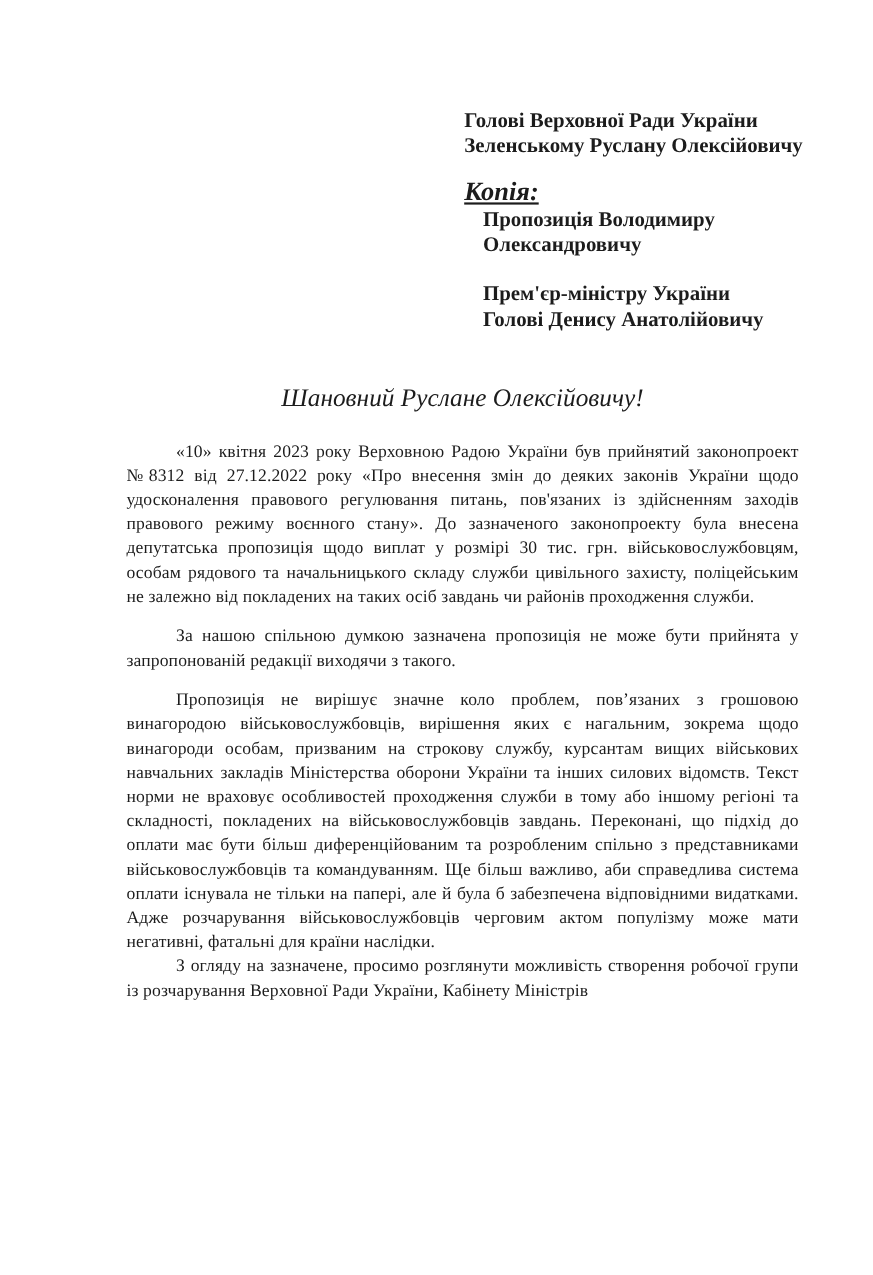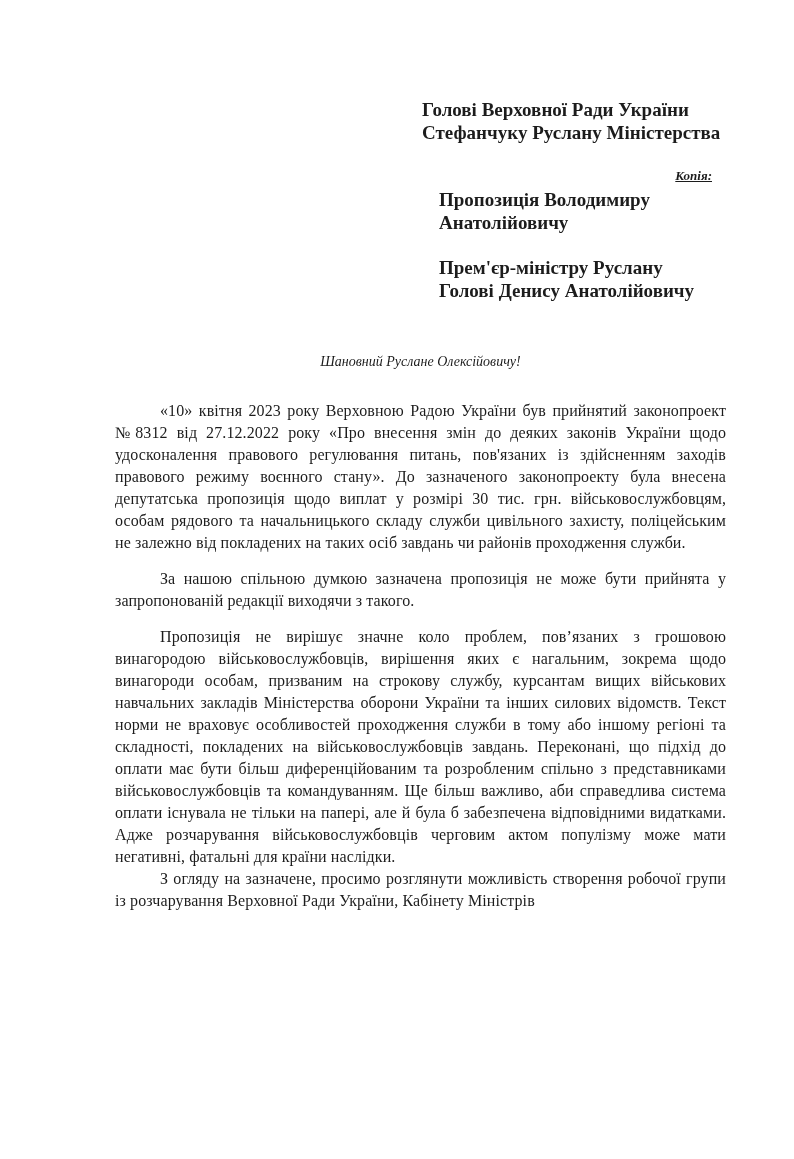--- a/index.html
+++ b/index.html
@@ -22,39 +22,38 @@
     left: 410px;
     top: 98px;
     width: 300px;
     font-size: 19px;
     font-weight: bold;
     line-height: 23px;
   }
   .recipients .line { white-space: nowrap; }
   .copy-label {
     margin-top: 20px;
-    text-align: right;
     padding-right: 10px;
     font-style: italic;
     text-decoration: underline;
-    font-size: 13px;
+    font-size: 24px;
     line-height: 23px;
   }
   .copy-block { margin-left: 17px; }
   .copy-block-1 { margin-top: 1px; }
   .copy-block-2 { margin-top: 22px; }
   
   .salutation {
     position: absolute;
     left: 103px;
     top: 350px;
     width: 611px;
     text-align: center;
     font-style: italic;
-    font-size: 14px;
+    font-size: 23px;
     line-height: 23px;
   }
   
   .body-text {
     position: absolute;
     left: 103px;
     top: 400px;
     width: 611px;
   }
   .body-text p {
@@ -70,32 +69,32 @@
   .scan-layer { filter: contrast(1.02); margin-left: 12px; }
 </style>
 </head>
 <body>
 
 <div class="page scan-layer">
 
   <div class="recipients">
     <div>
       <div class="line">Голові Верховної Ради України</div>
-      <div class="line">Стефанчуку Руслану Міністерства</div>
+      <div class="line">Зеленському Руслану Олексійовичу</div>
     </div>
 
     <div class="copy-label">Копія:</div>
 
     <div class="copy-block copy-block-1">
       <div class="line">Пропозиція Володимиру</div>
-      <div class="line">Анатолійовичу</div>
+      <div class="line">Олександровичу</div>
     </div>
 
     <div class="copy-block copy-block-2">
-      <div class="line">Прем'єр-міністру Руслану</div>
+      <div class="line">Прем'єр-міністру України</div>
       <div class="line">Голові Денису Анатолійовичу</div>
     </div>
   </div>
 
   <div class="salutation">Шановний Руслане Олексійовичу!</div>
 
   <div class="body-text">
     <p>«10» квітня 2023 року Верховною Радою України був прийнятий законопроект №8312 від 27.12.2022 року «Про внесення змін до деяких законів України щодо удосконалення правового регулювання питань, пов'язаних із здійсненням заходів правового режиму воєнного стану». До зазначеного законопроекту була внесена депутатська пропозиція щодо виплат у розмірі 30 тис. грн. військовослужбовцям, особам рядового та начальницького складу служби цивільного захисту, поліцейським не залежно від покладених на таких осіб завдань чи районів проходження служби.</p>
     <p class="gap-before">За нашою спільною думкою зазначена пропозиція не може бути прийнята у запропонованій редакції виходячи з такого.</p>
     <p class="gap-before">Пропозиція не вирішує значне коло проблем, пов’язаних з грошовою винагородою військовослужбовців, вирішення яких є нагальним, зокрема щодо винагороди особам, призваним на строкову службу, курсантам вищих військових навчальних закладів Міністерства оборони України та інших силових відомств. Текст норми не враховує особливостей проходження служби в тому або іншому регіоні та складності, покладених на військовослужбовців завдань. Переконані, що підхід до оплати має бути більш диференційованим та розробленим спільно з представниками військовослужбовців та командуванням. Ще більш важливо, аби справедлива система оплати існувала не тільки на папері, але й була б забезпечена відповідними видатками. Адже розчарування військовослужбовців черговим актом популізму може мати негативні, фатальні для країни наслідки.</p>

